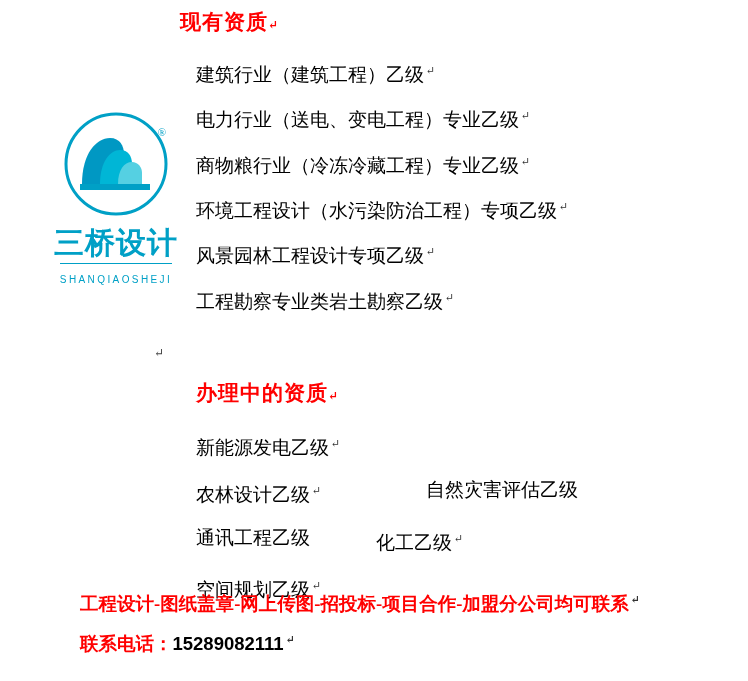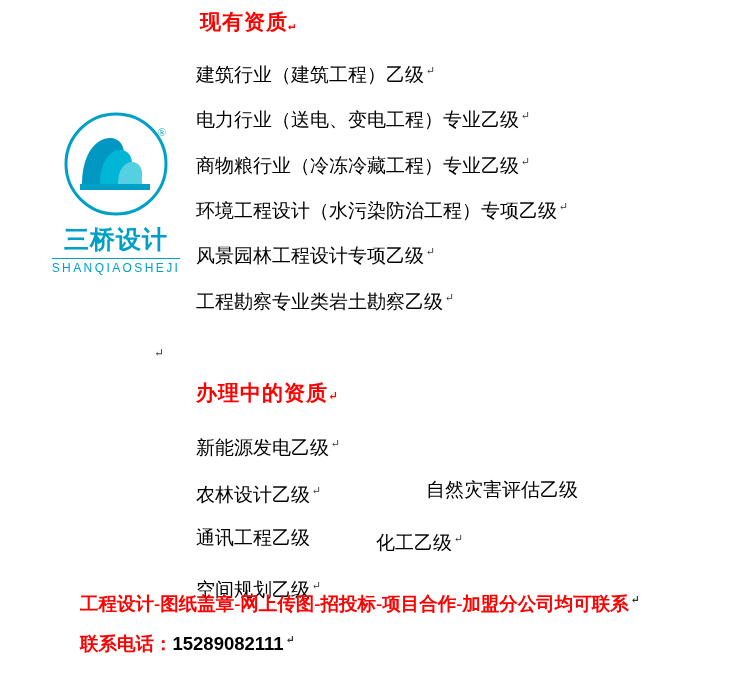--- a/index.html
+++ b/index.html
@@ -35,51 +35,51 @@
     height: 108px;
     margin: 0 auto;
   }
   .logo-mark svg {
     display: block;
   }
   .logo-title {
     margin-top: 8px;
     font-family: "Liberation Sans", sans-serif;
     font-weight: bold;
-    font-size: 25px;
+    font-size: 30px;
     letter-spacing: 1px;
     color: #00a0c6;
     line-height: 1.1;
   }
   .logo-sub {
     margin-top: 4px;
     font-family: "Liberation Sans", sans-serif;
-    font-size: 12px;
+    font-size: 10px;
     letter-spacing: 2.4px;
     color: #00a0c6;
     border-top: 1px solid #00a0c6;
-    padding-top: 2px;
+    padding-top: 10px;
     display: inline-block;
   }
 
   
   .heading {
     position: absolute;
     color: #ff0000;
     font-weight: bold;
     font-size: 21px;
     letter-spacing: 1px;
     white-space: nowrap;
   }
   .heading .tick {
     font-size: 12px;
     color: #ff0000;
     vertical-align: baseline;
   }
-  #heading-existing { left: 200px; top: 8px; font-family: Liberation Mono, monospace; }
+  #heading-existing { left: 180px; top: 8px; }
   #heading-processing { left: 196px; top: 379px; }
 
   
   .qual-list {
     position: absolute;
     left: 196px;
     top: 50px;
     width: 540px;
   }
   .qual-item {

